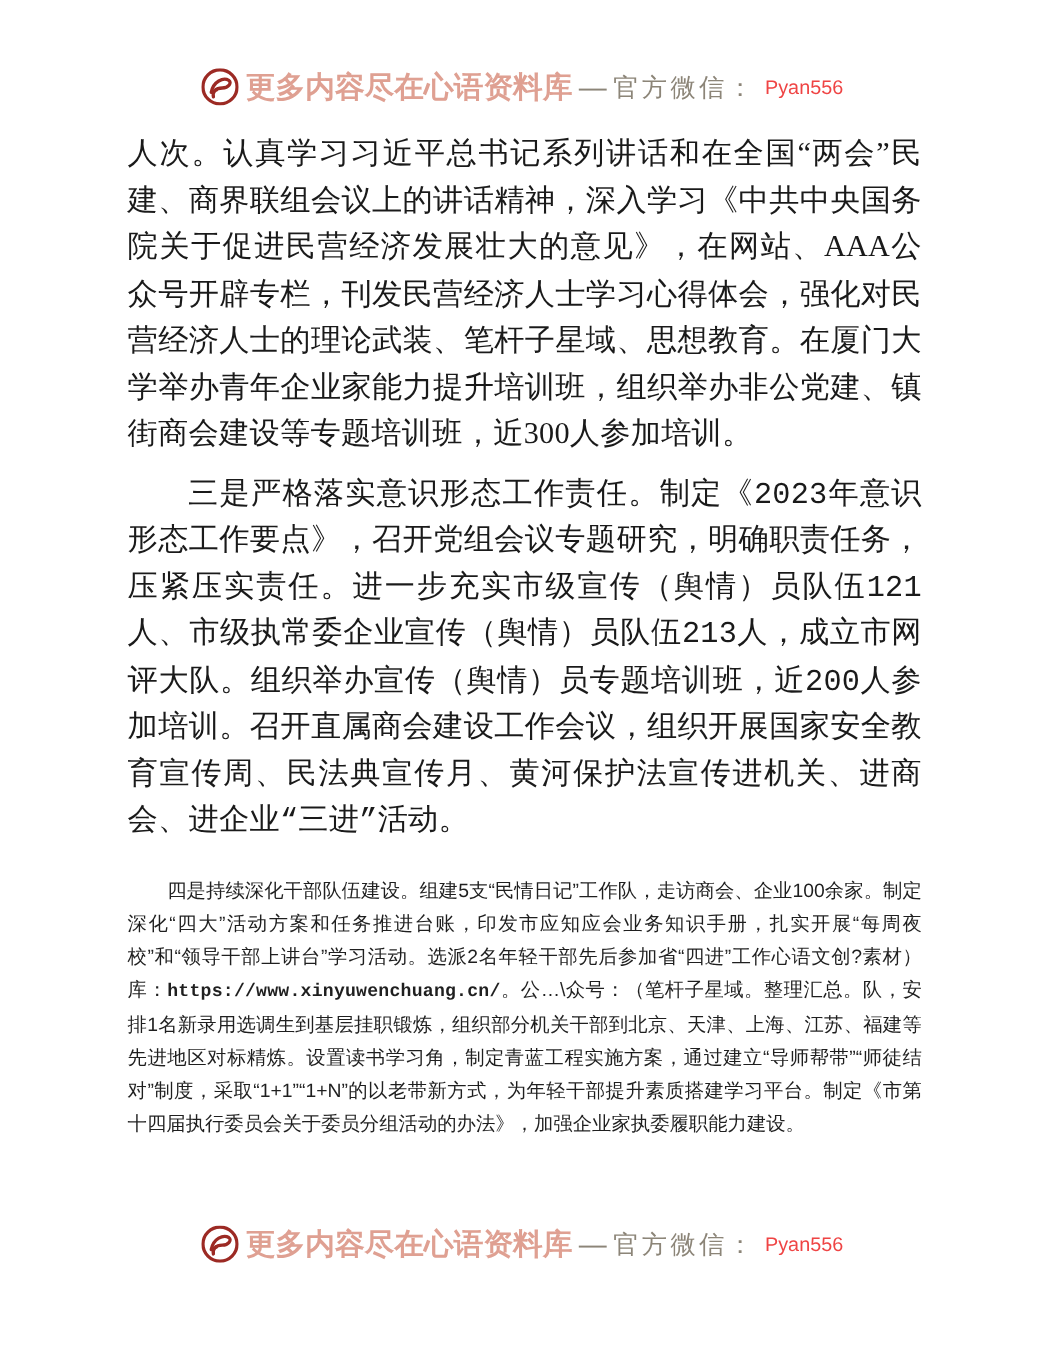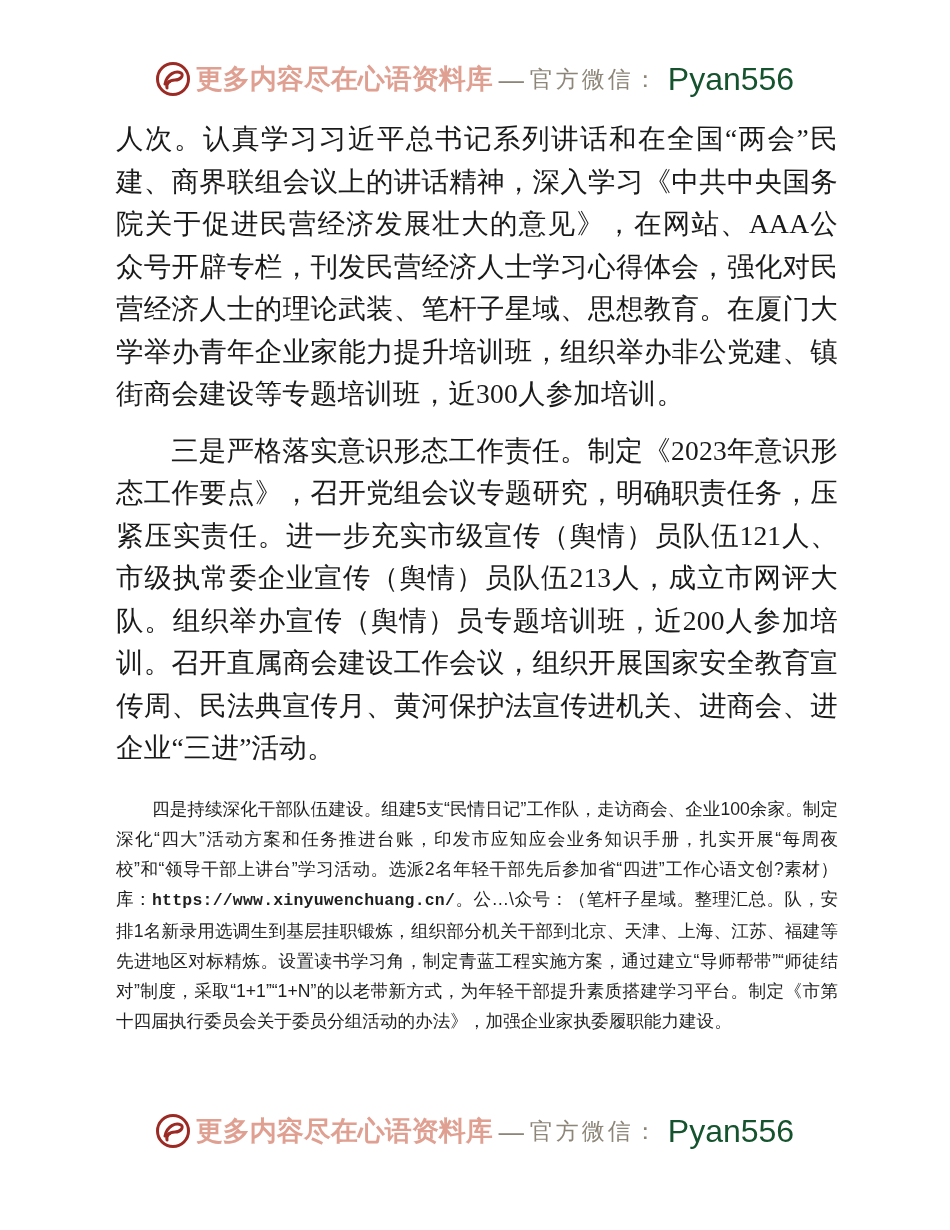--- a/index.html
+++ b/index.html
@@ -62,23 +62,23 @@
   .wm-text2 {
     font-family: "Liberation Serif", "DejaVu Serif", serif;
     font-size: 23px;
     font-weight: 400;
     color: #8c8578;
     letter-spacing: 3px;
     line-height: 1;
   }
   .wm-code {
     font-family: "Liberation Sans", "DejaVu Sans", sans-serif;
-    font-size: 32px;
+    font-size: 18px;
     font-weight: 400;
-    color: #14532d;
+    color: #ef4444;
     line-height: 1;
     margin-left: 2px;
   }
 
   
   .content {
     position: absolute;
     left: 116px;
     top: 118px;
     width: 722px;
@@ -89,21 +89,21 @@
     font-family: "Liberation Serif", "DejaVu Serif", serif;
     font-size: 27.5px;
     line-height: 42.5px;
     color: #1a1a1a;
     text-align: justify;
     text-justify: inter-character;
     letter-spacing: 0.2px;
     text-indent: 0;
   }
   p.big.indent { text-indent: 55px; }
-  p.big + p.big { margin-top: 14px; }
+  p.big + p.big { margin-top: 14px; font-family: Liberation Mono, monospace; }
 
   .small-block {
     margin-top: 24px;
   }
   p.small {
     margin: 0;
     font-family: "Liberation Sans", "DejaVu Sans", sans-serif;
     font-size: 17.6px;
     line-height: 30px;
     color: #1f1f1f;

